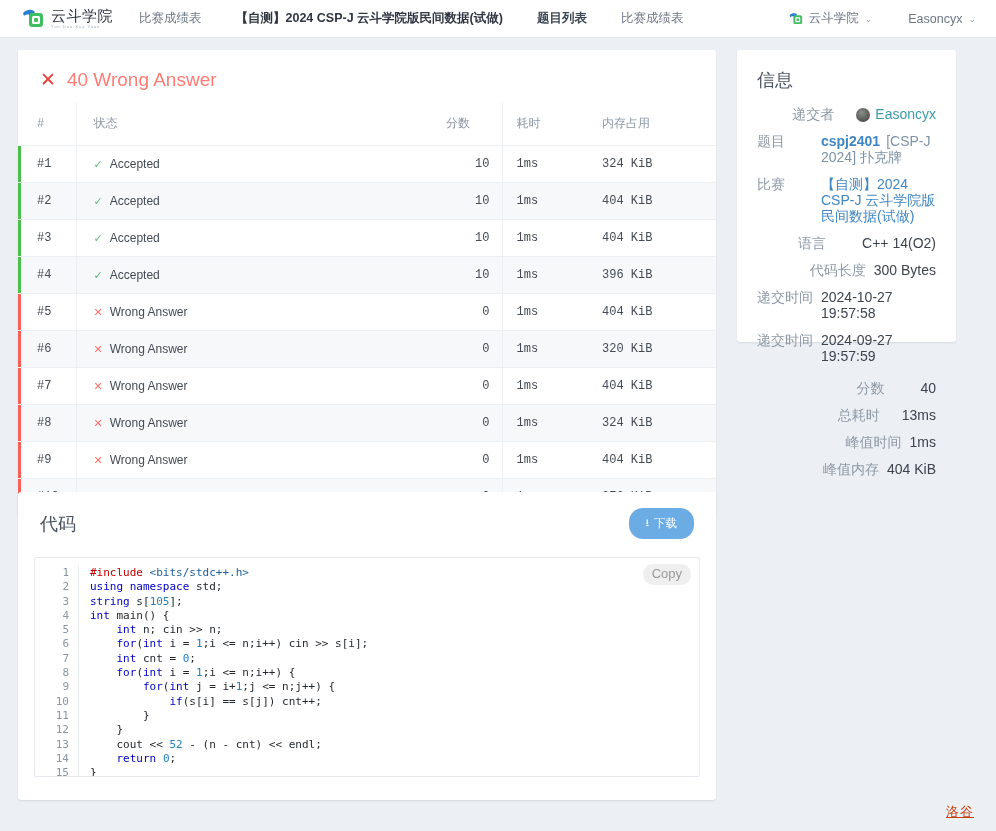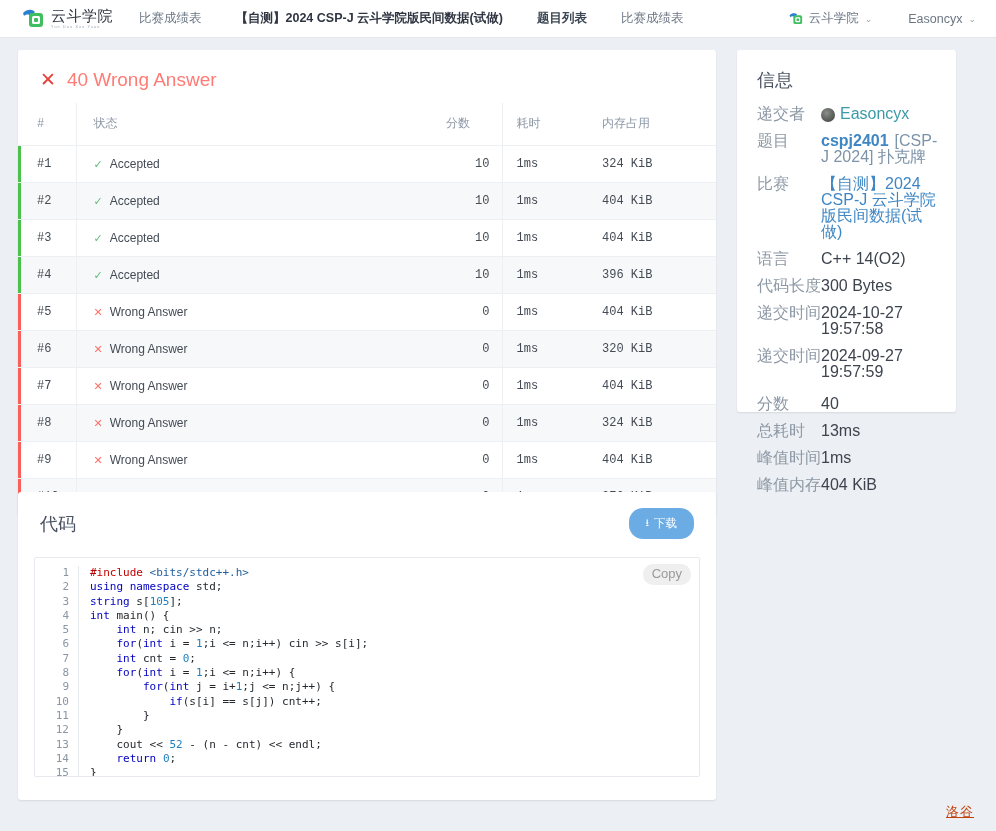--- a/index.html
+++ b/index.html
@@ -153,28 +153,28 @@
     border-right: 1px solid #e6e9ed; margin-right: 11px;
     user-select:none;
   }
   .ctext { white-space: pre; }
   .k  { color: #0000c0; }      
   .pp { color: #c00000; }      
   .st { color: #2060a0; }      
   .n  { color: #1f7fbf; }
 
   
-  #info-card { left: 737px; top: 50px; width: 219px; height: 362px; }
+  #info-card { left: 737px; top: 50px; width: 219px; height: 292px; }
   .info-title {
     font-size: 18px; color: #4a5362; font-weight: 300;
     padding: 18px 20px 14px 20px;
   }
   .info-row {
     display:flex; padding: 0 20px 0 20px; margin-bottom: 11px;
-    font-size: 16px; line-height: 16px;
+    font-size: 14px; line-height: 16px; justify-content: flex-end;
   }
   .info-row.gap { margin-top: 16px; }
   .info-key { width: 64px; min-width:64px; color:#8e99a6; }
   .info-val { color:#3d444e; }
   .info-val a, .lnk { color:#3f87c4; text-decoration:none; cursor:pointer; }
   .lnk.teal { color:#3c9aa8; }
   .avatar {
     width: 14px; height: 14px; border-radius: 50%;
     background: radial-gradient(circle at 40% 35%, #8b8f8a 0%, #5d605c 55%, #3c3e3b 100%);
     display:inline-block; vertical-align: -3px; margin-right: 5px;

